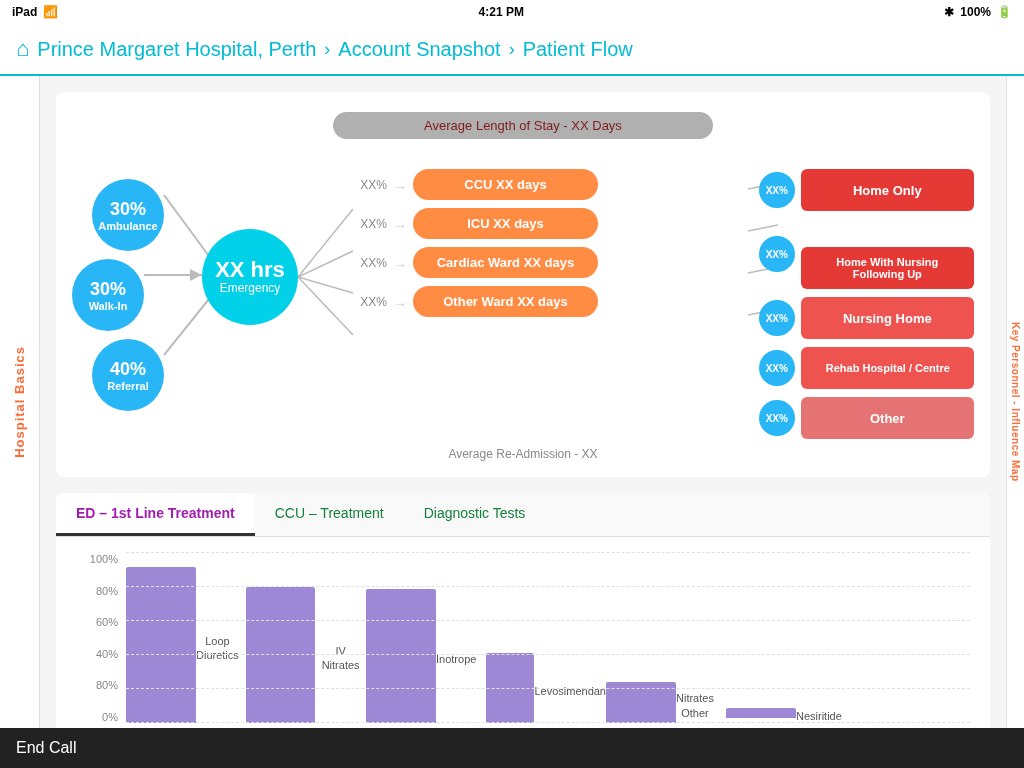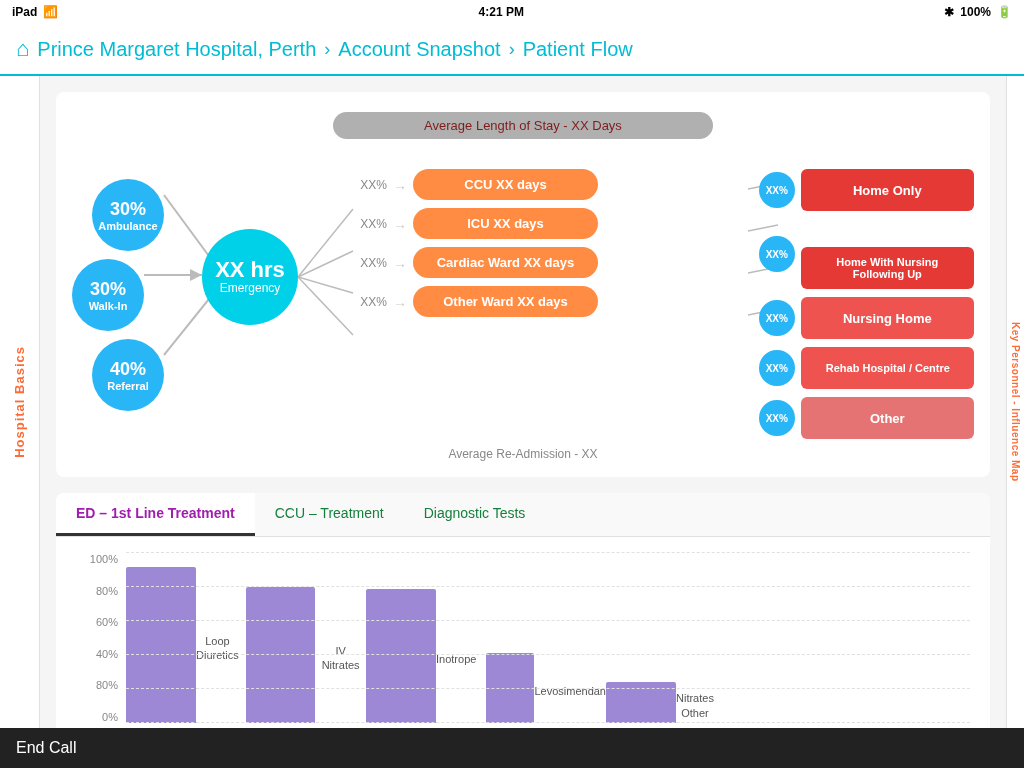--- a/index.html
+++ b/index.html
@@ -538,20 +538,24 @@
             </div>
             <div class="bar-group">
               <div class="bar" style="height: 70px;"></div>
               <div class="bar-label" style="white-space: pre-line;">Levosimendan</div>
             </div>
             <div class="bar-group">
               <div class="bar" style="height: 41px;"></div>
               <div class="bar-label" style="white-space: pre-line;">Nitrates
 Other</div>
             </div>
+            <div class="bar-group">
+              <div class="bar" style="height: 10px;"></div>
+              <div class="bar-label" style="white-space: pre-line;">Nesiritide</div>
+            </div>
           </div>
       </div>
     </div>
 
   </div>
 
   <div class="right-sidebar">
     <span class="sidebar-label-right">Key Personnel - Influence Map</span>
   </div>
 

